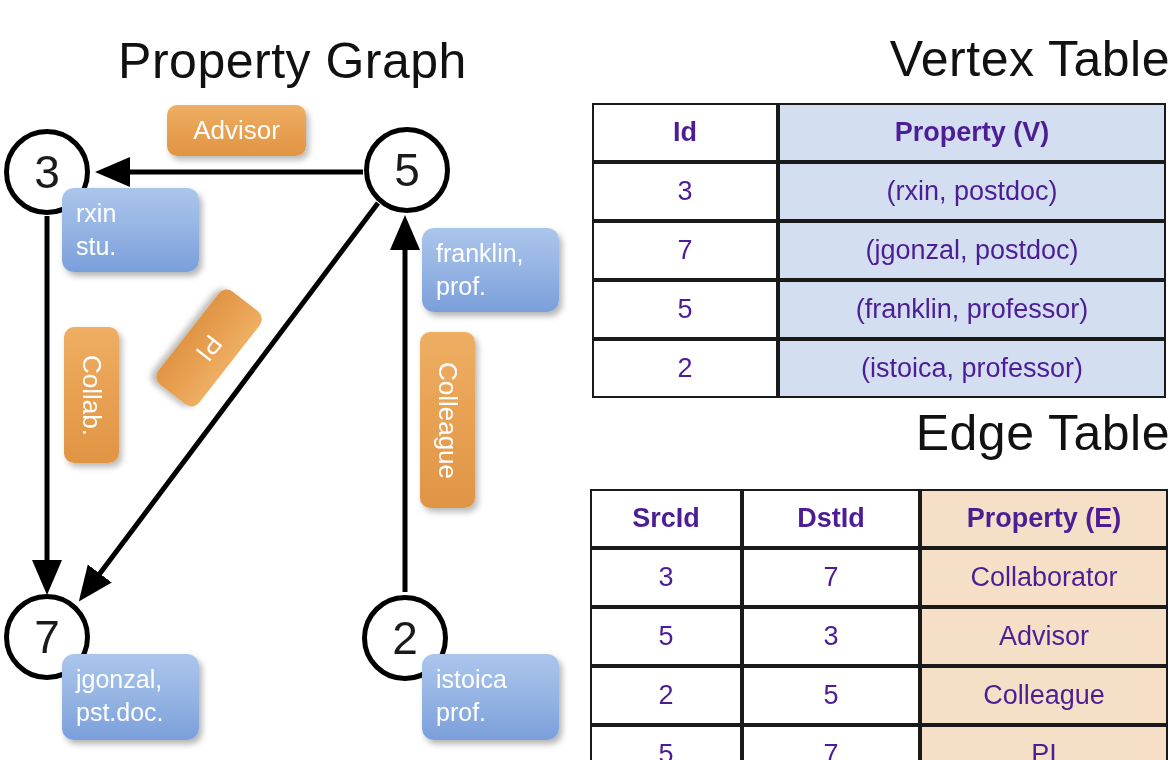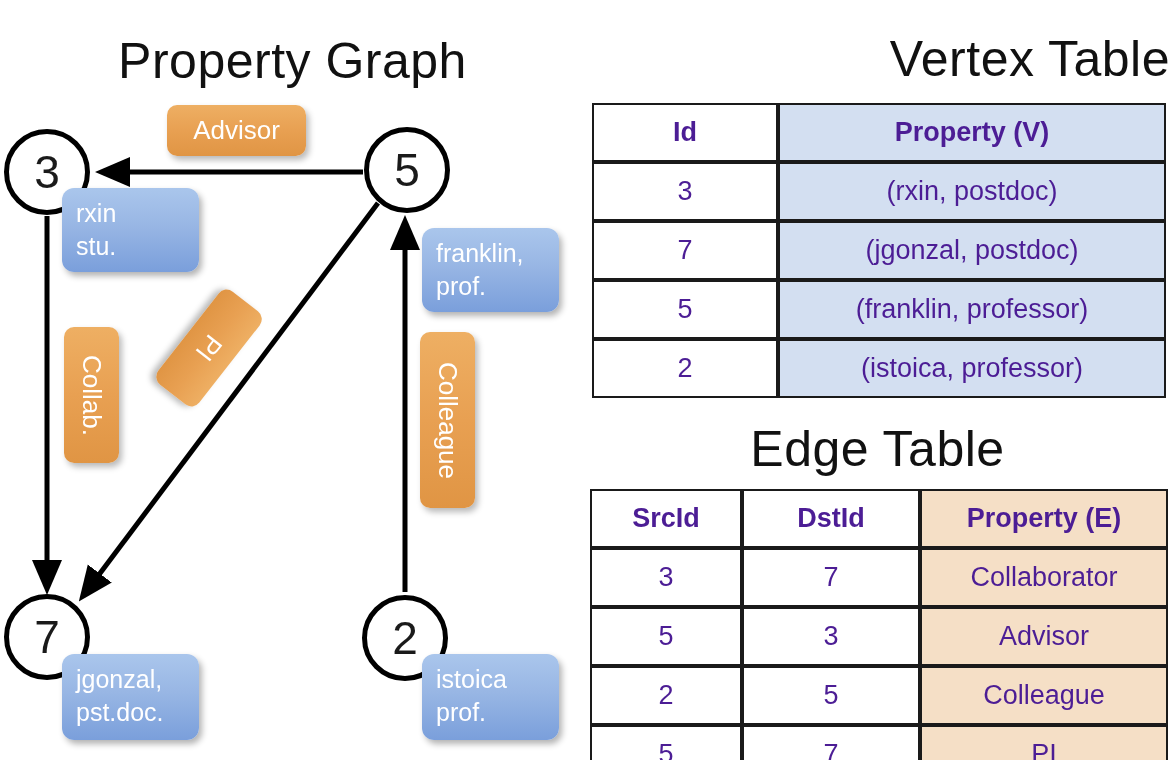--- a/index.html
+++ b/index.html
@@ -23,21 +23,21 @@
     font-weight: 300;
     font-size: 50px;
     line-height: 1;
     color: #111111;
     letter-spacing: 0.5px;
     white-space: nowrap;
     margin-top: 20px;
   }
   #title-property-graph { left: 0px;   top: 16px;  width: 585px; text-align: center; }
   #title-vertex-table   { left: 585px; top: 14px;  width: 585px; text-align: right; }
-  #title-edge-table     { left: 585px; top: 404px; width: 585px; text-align: center; }
+  #title-edge-table     { left: 585px; top: 388px; width: 585px; text-align: right; }
 
   
   #graph-panel {
     position: absolute;
     left: 0; top: 0;
     width: 585px; height: 760px;
   }
   #graph-edges {
     position: absolute;
     left: 0; top: 0;

